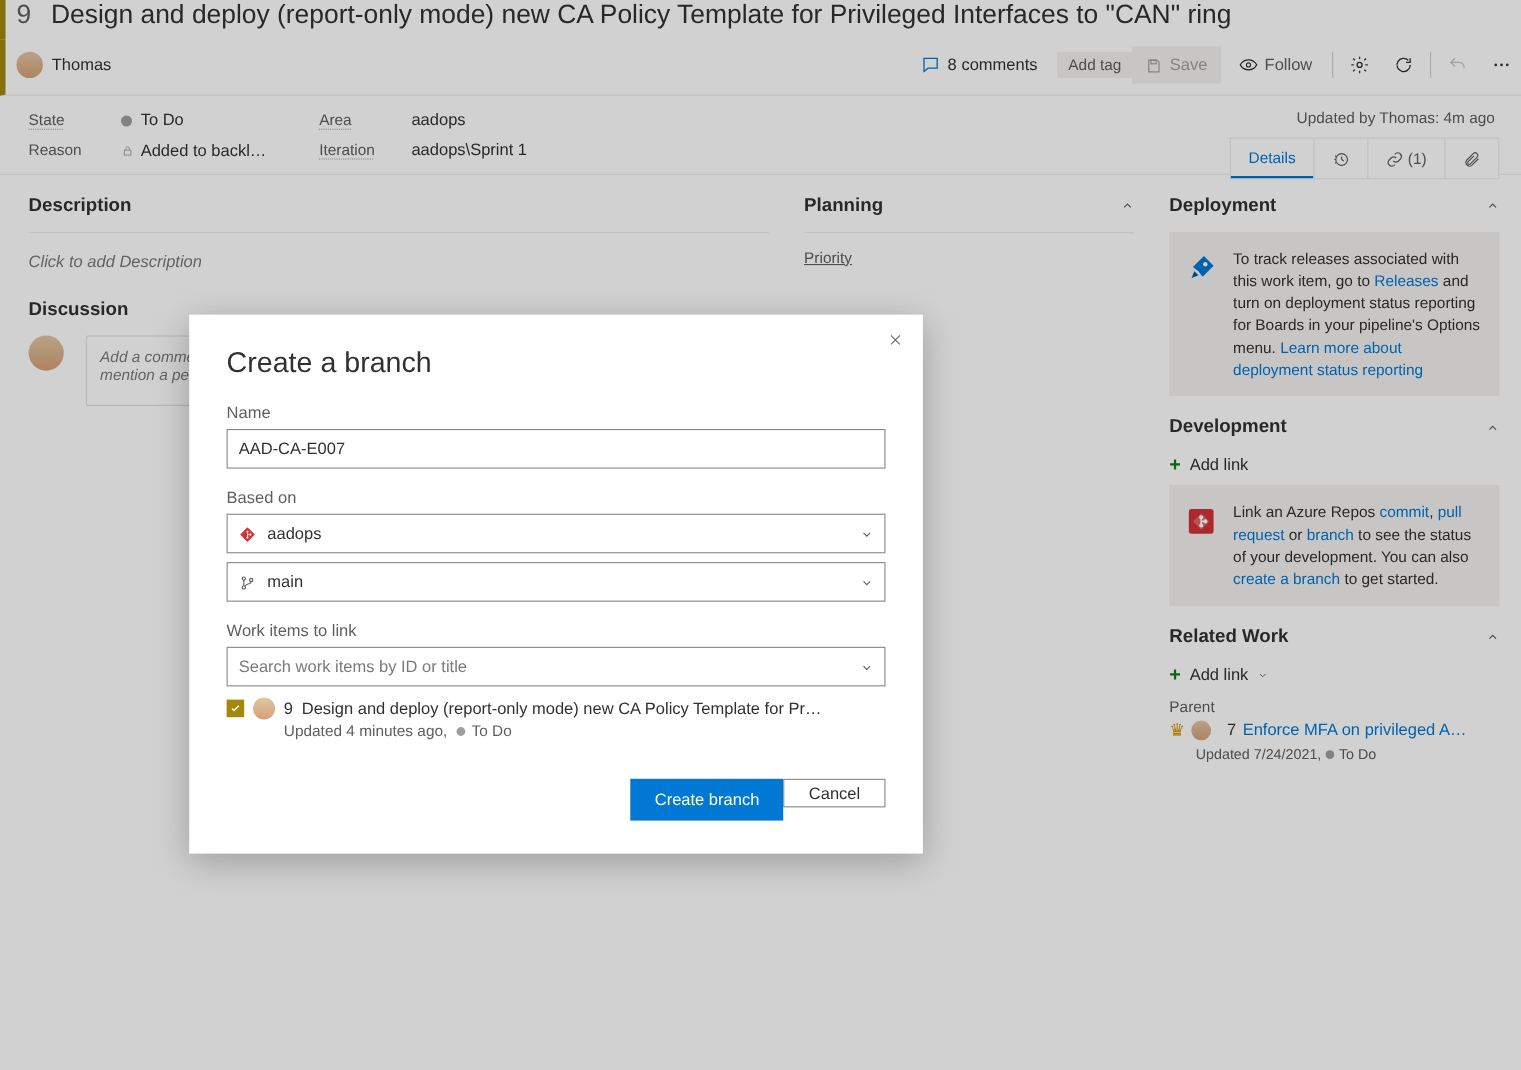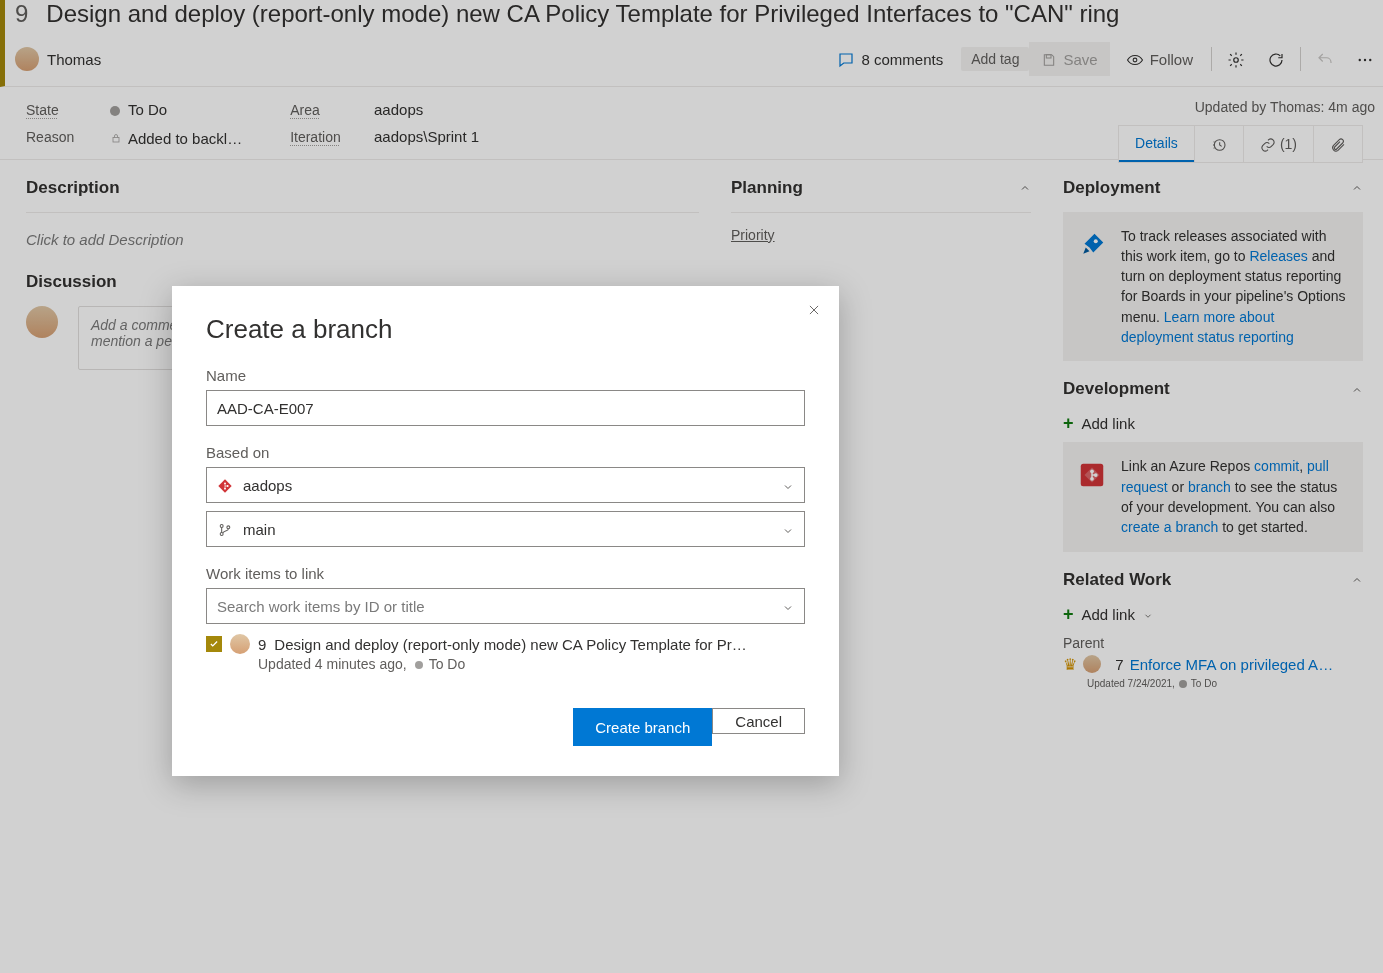--- a/index.html
+++ b/index.html
@@ -29,21 +29,21 @@
   .divider-v { width:1px; height:24px; background:#d2d0ce; margin:0 2px;}
 
   
   .fields { display:flex; padding:14px 20px 12px 26px; border-bottom:1px solid #edebe9; position:relative;}
   .fcol { display:flex; flex-direction:column; gap:10px; margin-right:48px;}
   .flabel { color:#605e5c; font-size:14px; min-width:62px; display:inline-block;}
   .flabel.u { text-decoration: underline dotted #a19f9d 1px; text-underline-offset:3px;}
   .fval { font-size:15px; margin-left:18px;}
   .state-dot { width:10px; height:10px; border-radius:50%; background:#a19f9d; display:inline-block; margin-right:8px; vertical-align:middle;}
   .lock-icon { color:#a19f9d; margin-right:6px;}
-  .updated-by { position:absolute; right:8px; top:12px; color:#605e5c; font-size:14px;}
+  .updated-by { position:absolute; right:24px; top:12px; color:#605e5c; font-size:14px;}
   .tabs-side { position:absolute; right:20px; top:38px; display:flex; border:1px solid #edebe9; background:#fff;}
   .tabx { height:36px; padding:0 16px; display:flex; align-items:center; font-size:14px; color:#605e5c; border-left:1px solid #edebe9;}
   .tabx:first-child{border-left:none;}
   .tabx.active { color:#0078d4; border-bottom:2px solid #0078d4;}
   .tabx .cnt { margin-left:4px;}
 
   
   .body { display:flex; padding:18px 20px 0 26px; gap:32px;}
   .body-left { flex:1 1 auto;}
   .body-mid { width:300px;}
@@ -58,21 +58,21 @@
   .info-card { background:#f3f2f1; padding:14px 14px 14px 58px; font-size:14px; color:#323130; margin:8px 0 18px 0; position:relative; line-height:1.45;}
   .info-card .icn { position:absolute; left:14px; top:18px; width:30px; height:30px; }
   .info-card a { color:#0078d4; text-decoration:none;}
   .addlink { color:#323130; font-size:15px; display:flex; align-items:center; gap:8px;}
   .addlink .plus { color:#107c10; font-weight:bold; font-size:18px;}
 
   .rw-sub { color:#605e5c; font-size:14px; margin:10px 0 4px 0;}
   .rw-item { display:flex; align-items:center; gap:6px; font-size:15px;}
   .crown { color:#d29200; font-size:16px;}
   .rw-link { color:#0078d4; max-width:210px; white-space:nowrap; overflow:hidden; text-overflow:ellipsis;}
-  .rw-meta { color:#605e5c; font-size:10px; margin-left:24px; margin-top:4px;}
+  .rw-meta { color:#605e5c; font-size:13px; margin-left:24px; margin-top:4px;}
   .rw-dot { width:8px; height:8px; border-radius:50%; background:#a19f9d; display:inline-block; margin:0 4px 0 4px; vertical-align:middle;}
 
   
   .dialog { position:absolute; z-index:100; left:172px; top:286px; width:667px; background:#fff; box-shadow:0 8px 30px rgba(0,0,0,.25); padding:28px 34px 30px 34px;}
   .dlg-close { position:absolute; top:14px; right:18px; color:#605e5c; font-size:16px; cursor:pointer;}
   .dlg-title { font-size:26px; font-weight:400; color:#323130; margin-bottom:22px;}
   .dlg-label { color:#605e5c; font-size:15px; margin-bottom:6px;}
   .dlg-input { width:100%; height:36px; border:1px solid #8a8886; padding:0 10px; font-size:15px; color:#323130; background:#fff;}
   .dlg-select { width:100%; height:36px; border:1px solid #8a8886; padding:0 10px; font-size:15px; color:#323130; background:#fff; display:flex; align-items:center; gap:10px; position:relative;}
   .dlg-select .chev { position:absolute; right:10px; color:#605e5c;}

